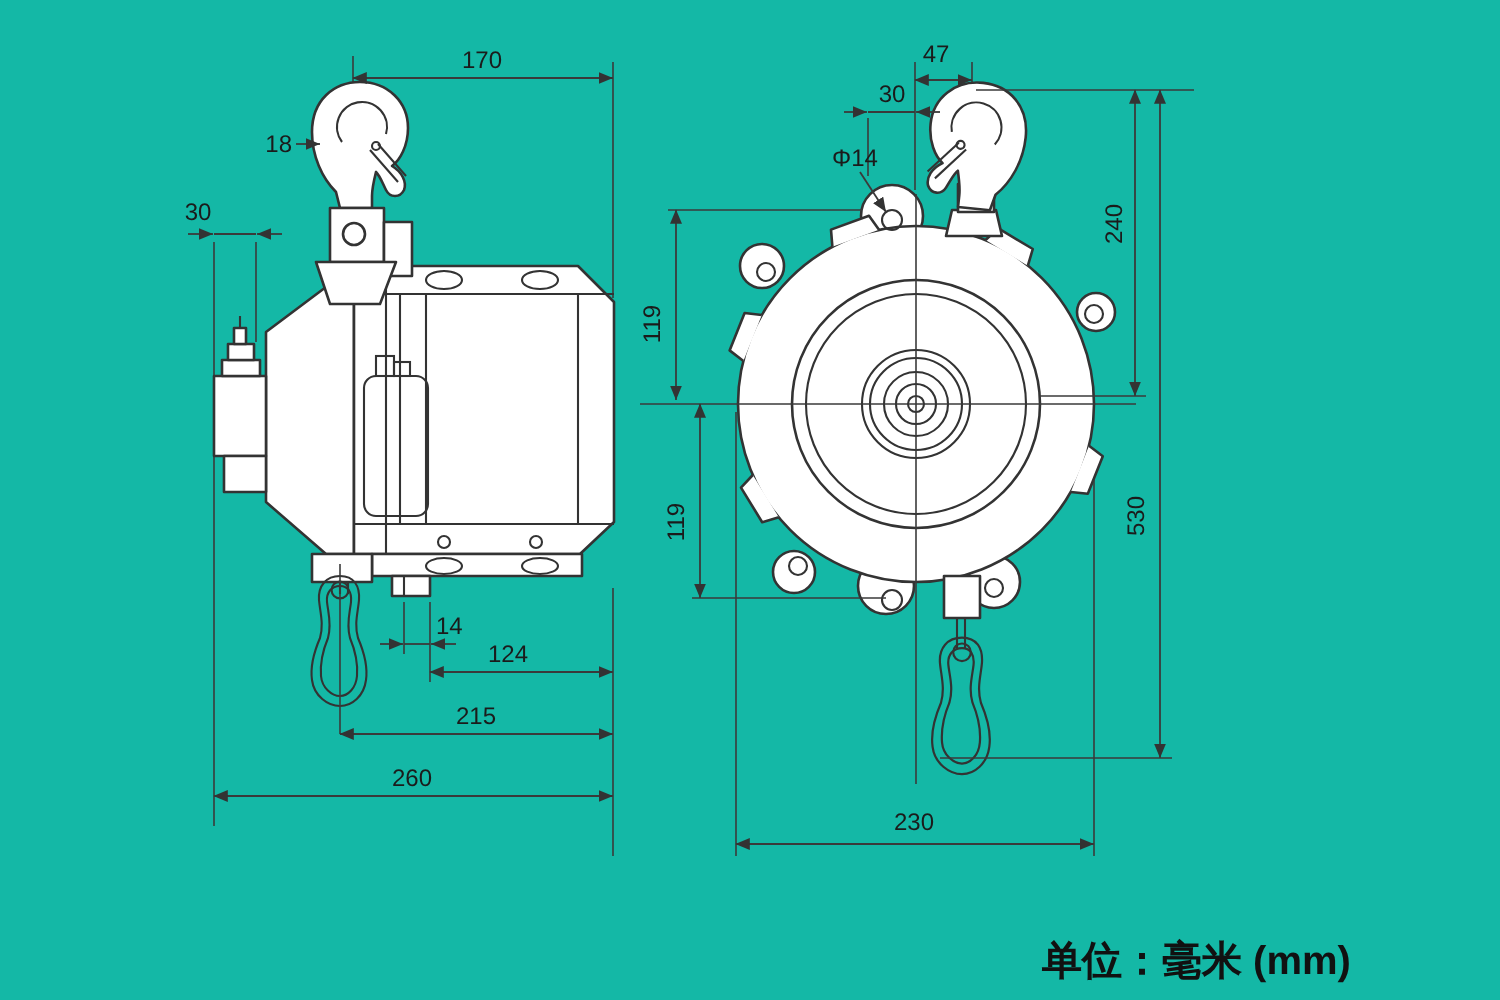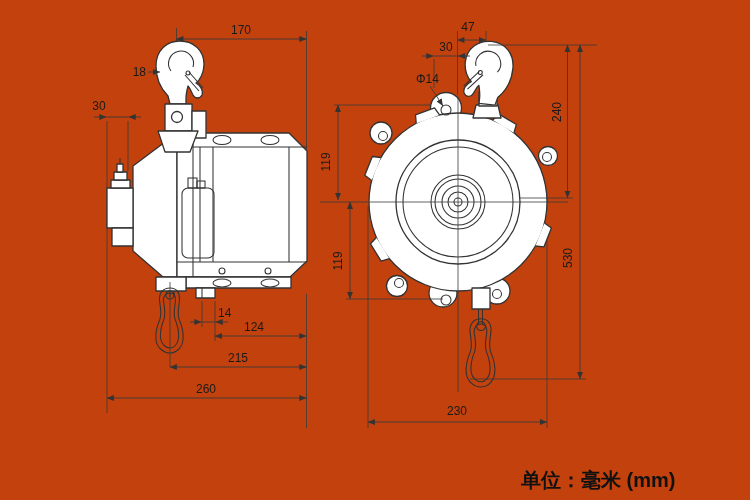--- a/index.html
+++ b/index.html
@@ -1,16 +1,16 @@
 <!DOCTYPE html>
 <html><head>
 <meta charset="utf-8">
 <style>
   html,body{margin:0;padding:0;background:#fff;}
-  .page{position:relative;width:750px;height:500px;background:#c2410c;overflow:hidden;
+  .page{position:relative;width:750px;height:500px;background:#14b8a6;overflow:hidden;
         font-family:"Liberation Sans",sans-serif;}
   svg{display:block}
   .fw{fill:#fff;stroke:#333;stroke-width:1.3;stroke-linejoin:round;}
   .ln2{fill:none;stroke:#333;stroke-width:1.05;}
   .thin{fill:none;stroke:#3a3a3a;stroke-width:0.8;}
   .dim-line{fill:none;stroke:#3a3a3a;stroke-width:0.9;}
   text.dim{font:12px "Liberation Sans",sans-serif;fill:#1b1b1b;}
   text.unit{font:600 20px "Liberation Sans","DejaVu Sans",sans-serif;fill:#111;}
   marker path{fill:#333;stroke:none;}
 </style>

